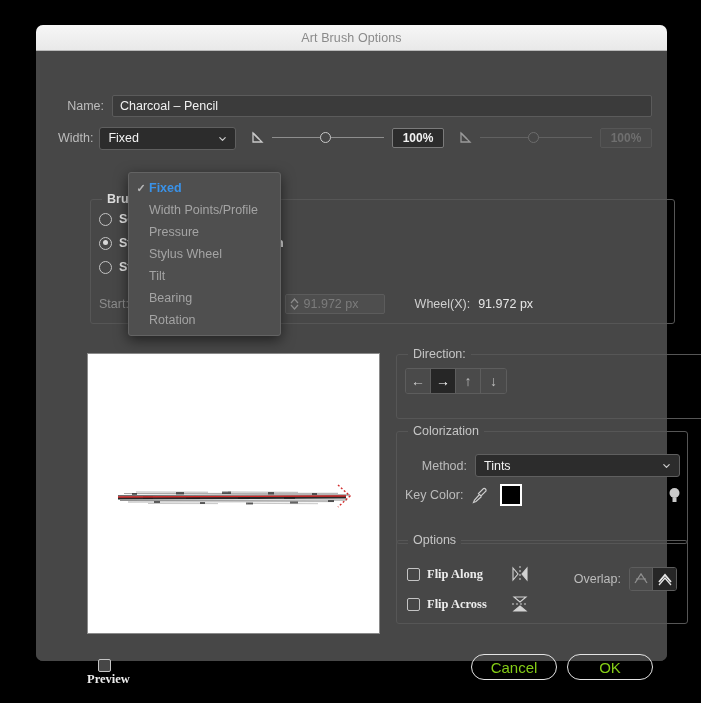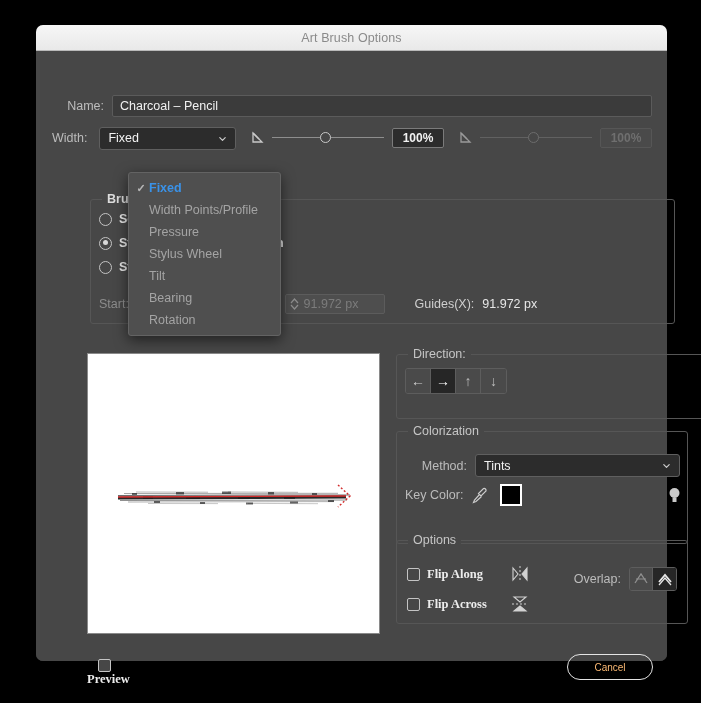--- a/index.html
+++ b/index.html
@@ -70,21 +70,21 @@
     padding: 0 7px;
     outline: none;
   }
 
   
   #width-row {
     position: absolute; left: 16px; top: 75px;
     width: 600px; height: 24px;
     display: flex; align-items: center;
   }
-  #width-row > .lbl { width: 52px; text-align: left; margin-right: 0; }
+  #width-row > .lbl { width: 52px; text-align: center; margin-right: 0; }
 
   .select {
     position: relative;
     height: 23px;
     background: #2c2c2c;
     border: 1px solid #5f5f5f;
     border-radius: 3px;
     display: flex; align-items: center;
     padding: 0 8px;
     color: #f2f2f2;
@@ -291,22 +291,22 @@
 
   #footer-btns {
     position: absolute; right: 14px; top: 603px;
     display: flex; gap: 10px;
   }
   .pbtn {
     min-width: 86px; height: 26px;
     border-radius: 13px;
     border: 1.6px solid #e4e4e4;
     background: transparent;
-    color: #fdba74;
-    font-size: 10px;
+    color: #84cc16;
+    font-size: 15px;
     font-family: "Liberation Sans", sans-serif;
     display: flex; align-items: center; justify-content: center;
     cursor: default;
   }
   .pbtn.primary { min-width: 86px; }
 
   
   #width-menu {
     position: absolute;
     left: 92px; top: 121px;
@@ -414,21 +414,21 @@
 
         <span class="lbl dim" style="margin:0 6px 0 18px">End:</span>
         <div class="spin">
           <svg class="arrows" viewBox="0 0 13 18">
             <path d="M3 8 L6.5 4 L10 8" fill="none" stroke="#8d8d8d" stroke-width="1.2"></path>
             <path d="M3 10 L6.5 14 L10 10" fill="none" stroke="#8d8d8d" stroke-width="1.2"></path>
           </svg>
           <span>91.972 px</span>
         </div>
 
-        <span class="lbl" style="margin:0 8px 0 30px; color:#cfcfcf">Guides(X):</span>
+        <span class="lbl" style="margin:0 8px 0 30px; color:#cfcfcf">Wheel(X):</span>
         <span class="lbl" style="color:#e6e6e6">91.972 px</span>
       </div>
     </div>
 
     <div id="preview">
       <svg width="291" height="279" viewBox="0 0 291 279">
         <g stroke="#1d1d1d" stroke-width="1.1" opacity="0.9">
           <path d="M30 144 L258 143" stroke="#111" stroke-width="3"></path>
           <path d="M30 141.5 L262 141" stroke="#2a2a2a" stroke-width="1.2" opacity=".75"></path>
           <path d="M32 146.5 L259 146" stroke="#333" stroke-width="1.1" opacity=".6"></path>
@@ -548,20 +548,21 @@
       </div>
     </div>
 
     <div id="preview-chk">
       <span class="chk"></span>
       <span class="chk-label">Preview</span>
     </div>
 
     <div id="footer-btns">
       <div class="pbtn">Cancel</div>
+      <div class="pbtn primary">OK</div>
     </div>
 
     <div id="width-menu">
       <div class="menu-item selected">
         <span class="tick">✓</span>
         <span>Fixed</span>
       </div>
       <div class="menu-item">
         <span class="tick"></span>
         <span>Width Points/Profile</span>

